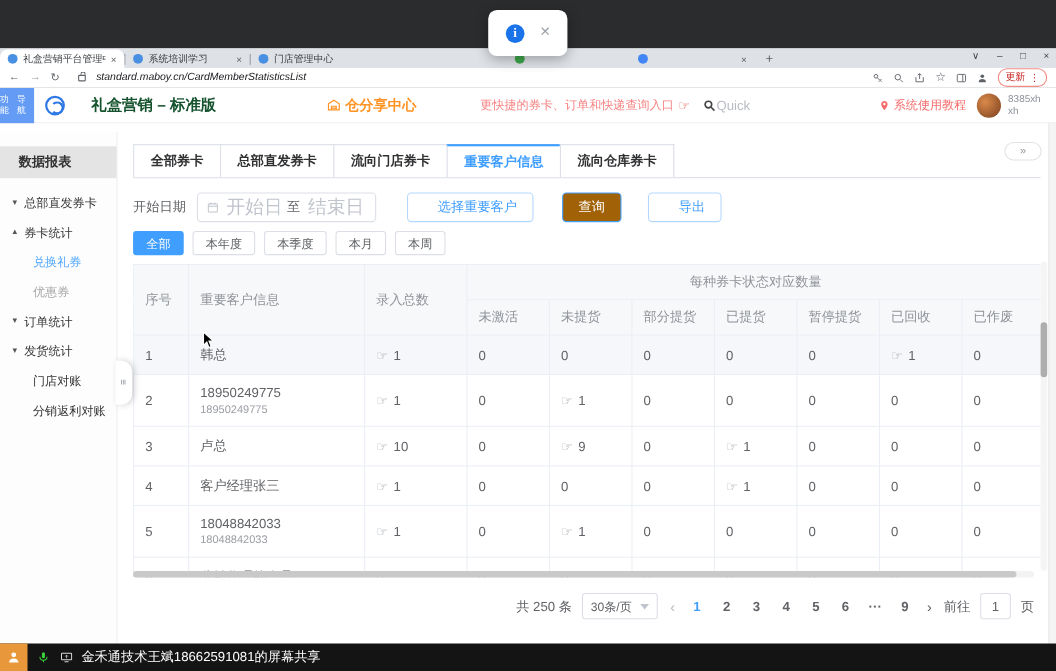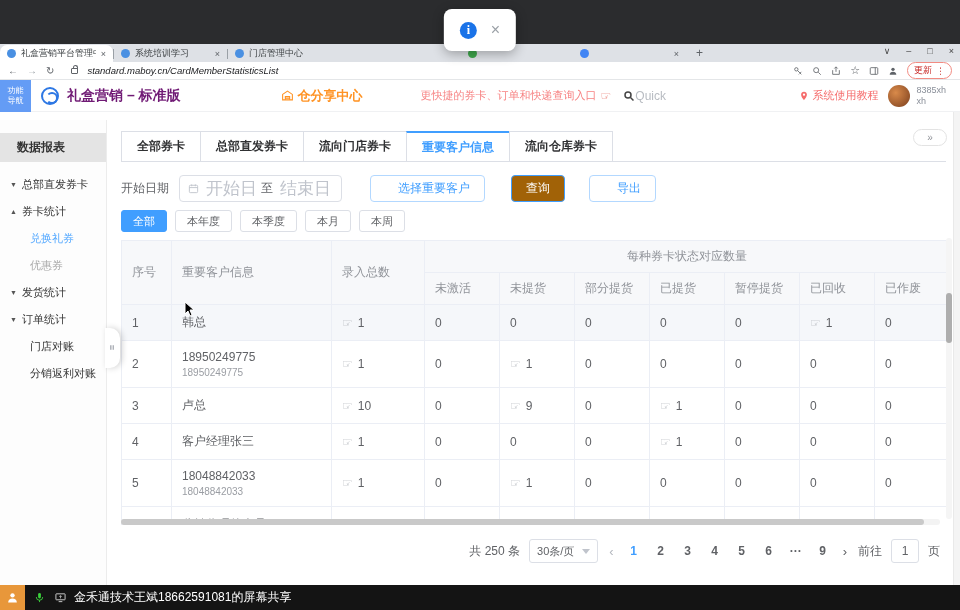--- a/index.html
+++ b/index.html
@@ -33,24 +33,24 @@
   .nav-ic.fwd { color:#9aa0a6; }
   .lock { width:7px; height:6px; border:1px solid #5f6368; border-radius:1px; position:relative; margin-left:8px; }
   .lock:before { content:""; position:absolute; top:-4px; left:1px; width:3px; height:3px; border:1px solid #5f6368; border-bottom:none; border-radius:3px 3px 0 0; }
   .url-text { color:#202124; font-size:9.5px;font-style:italic; }
   .urlbar-right { margin-left:auto; display:flex; align-items:center; gap:9px; }
   .ub-ic svg { display:block; }
   .update-pill { display:flex; align-items:center; gap:4px; border:1px solid #f28b82; border-radius:9px; color:#c5221f; font-size:9px; padding:1px 6px; }
 
   
   .app-header { position:absolute; top:80px; left:0; width:960px; height:32px; background:#fff; display:flex; align-items:center; border-bottom:1px solid #f0f1f3; z-index:2; }
-  .nav-toggle { width:31px; height:32px; background:#649cf5; color:#fff; font-size:8px; display:flex; flex-direction:column; align-items:center; justify-content:center; line-height:10px; flex:none; }
+  .nav-toggle { width:31px; height:32px; background:#649cf5; color:#fff; font-size:8px; display:flex; align-items:center; justify-content:center; line-height:10px; flex:none; }
   .logo { width:18px; height:18px; border-radius:50%; border:2px solid #2e78e4; margin-left:10px; position:relative; flex:none; }
   .logo:before { content:""; position:absolute; left:3px; top:3px; width:8px; height:8px; border-radius:50%; border:2px solid #2e78e4; border-left-color:transparent; }
-  .brand { color:#701a75; font-size:14px; font-weight:bold; margin-left:8px; white-space:nowrap; }
+  .brand { color:#14532d; font-size:14px; font-weight:bold; margin-left:24px; white-space:nowrap; }
   .share-center { display:flex; align-items:center; gap:4px; margin-left:100px; color:#ff9324; font-size:13px; font-weight:bold; white-space:nowrap; }
   .quick-entry { color:#f78383; font-size:11px; margin-left:58px; white-space:nowrap; }
   .hand-red { color:#e56a5f; font-size:12px; margin-left:4px; }
   .hsearch { display:flex; align-items:center; gap:0; margin-left:12px; }
   .hsearch input { border:none; outline:none; width:55px; font-size:12px; color:#333; font-family:"Liberation Sans", sans-serif; }
   .hsearch input::placeholder { color:#b8bcc2; }
   .tutorial { display:flex; align-items:center; gap:3px; color:#f56c6c; font-size:11px; margin-left:auto; white-space:nowrap; }
   .avatar { width:22px; height:22px; border-radius:50%; background:radial-gradient(circle at 35% 35%, #d98a4a, #7a3e1d); margin:0 6px 0 10px; flex:none; }
   .usercol { font-size:9px; color:#8a8f99; line-height:11px; margin-right:14px; }
 
@@ -261,25 +261,25 @@
             <span>券卡统计</span>
           </div>
           <div class="sb-item lvl1 active">
             <span>兑换礼券</span>
           </div>
           <div class="sb-item lvl1 muted">
             <span>优惠券</span>
           </div>
           <div class="sb-item">
             <span class="caret">▼</span>
-            <span>发货统计</span>
+            <span>订单统计</span>
           </div>
           <div class="sb-item">
             <span class="caret">▼</span>
-            <span>订单统计</span>
+            <span>发货统计</span>
           </div>
           <div class="sb-item lvl1">
             <span>门店对账</span>
           </div>
           <div class="sb-item lvl1">
             <span>分销返利对账</span>
           </div>
         </div>
       <div class="side-handle">
           <span>≡</span>

